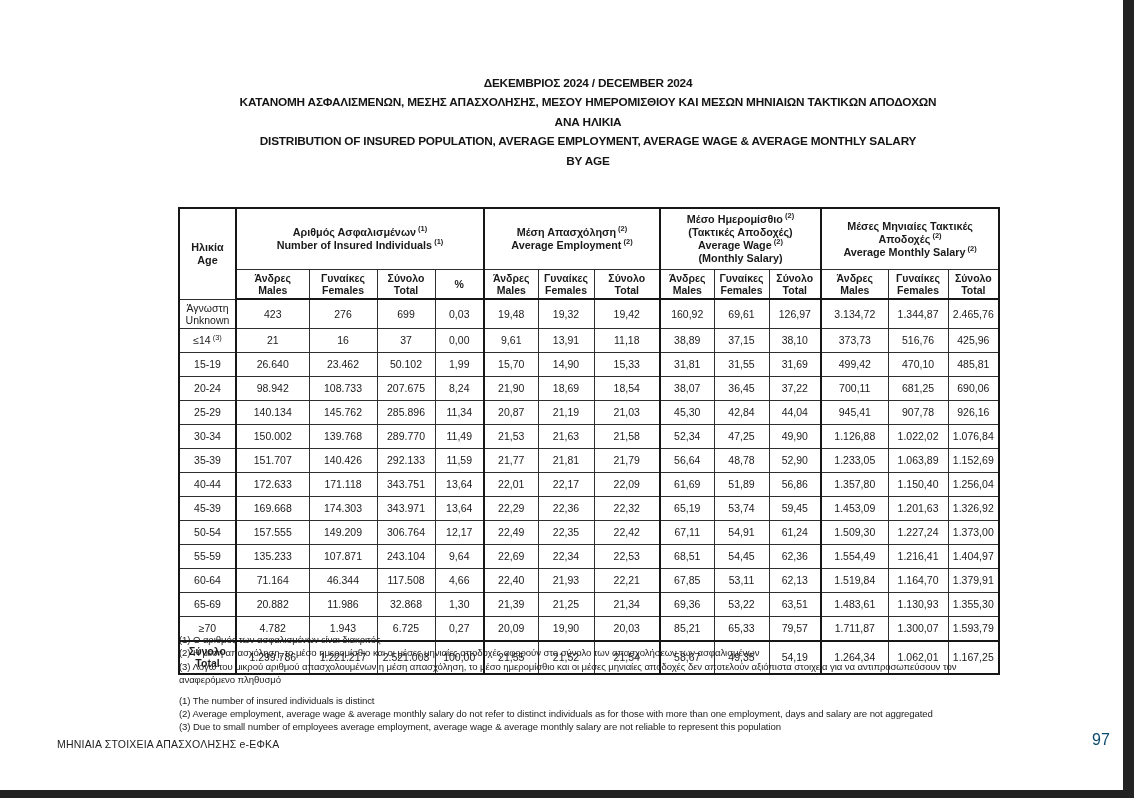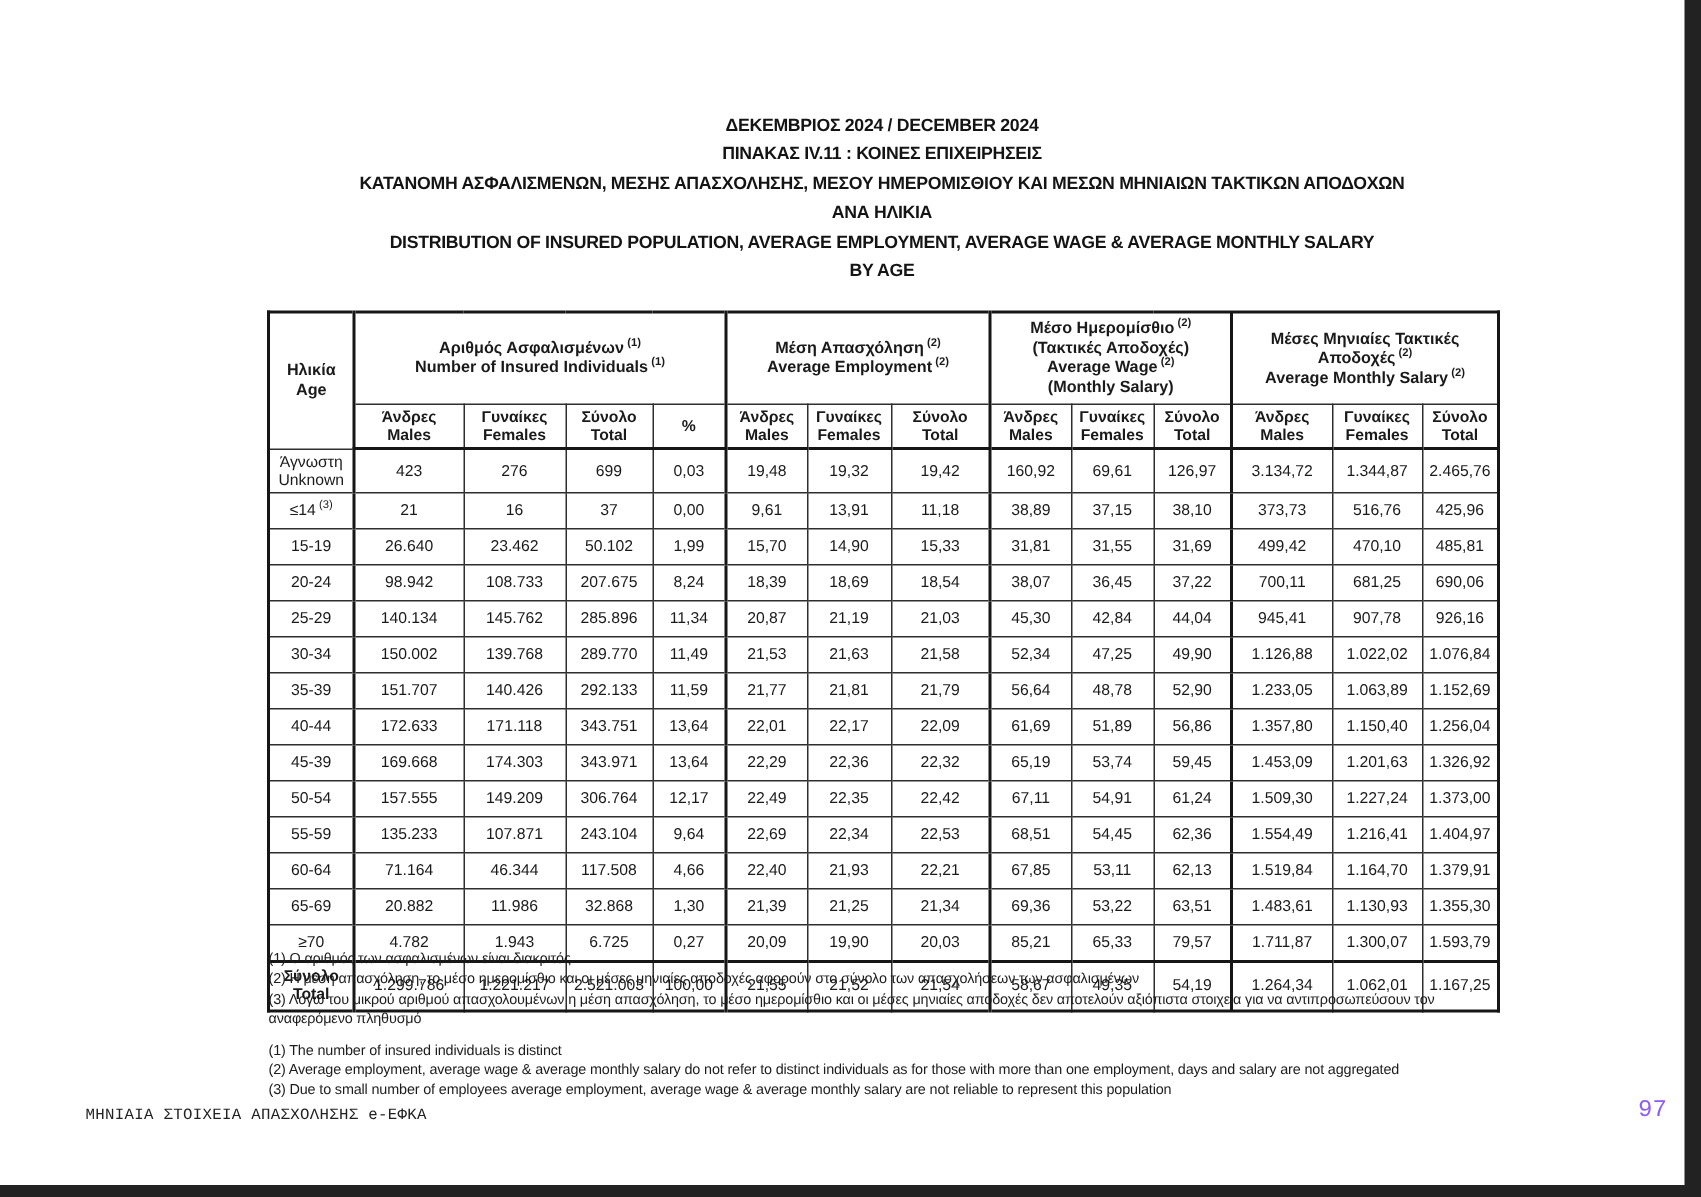--- a/index.html
+++ b/index.html
@@ -31,34 +31,33 @@
   tr.total td { border-top:2px solid #161616; font-weight:normal; height:27px; }
   sup.fn { font-size:7.5px; line-height:0; vertical-align:super; letter-spacing:0; }
 
   
   .footnotes { position:absolute; top:633px; left:179px; width:826px;
                font-size:9.6px; line-height:13.4px; letter-spacing:-0.1px; color:#1c1c1c; }
   .footnotes .en-block { margin-top:7px; }
 
   
   .footer-left { position:absolute; left:57px; top:738px;
-                 font-family:Liberation Mono, monospace;
+                 font-family:Liberation Sans, sans-serif;
                  font-size:10.5px; letter-spacing:0.2px; color:#222; }
   .page-number { position:absolute; left:1092px; top:731px;
-                 font-family:Liberation Mono, monospace;
-                 font-size:16px; color:#8b5cf6; }
+                 font-family:Liberation Sans, sans-serif;
+                 font-size:16px; color:#0c4a6e; }
 </style>
 </head>
 <body>
 
 <div class="page">
 
   <div class="titles">
     <div>ΔΕΚΕΜΒΡΙΟΣ 2024 / DECEMBER 2024</div>
-    <div>ΠΙΝΑΚΑΣ IV.11 : ΚΟΙΝΕΣ ΕΠΙΧΕΙΡΗΣΕΙΣ</div>
     <div>ΚΑΤΑΝΟΜΗ ΑΣΦΑΛΙΣΜΕΝΩΝ, ΜΕΣΗΣ ΑΠΑΣΧΟΛΗΣΗΣ, ΜΕΣΟΥ ΗΜΕΡΟΜΙΣΘΙΟΥ ΚΑΙ ΜΕΣΩΝ ΜΗΝΙΑΙΩΝ ΤΑΚΤΙΚΩΝ ΑΠΟΔΟΧΩΝ</div>
     <div>ΑΝΑ ΗΛΙΚΙΑ</div>
     <div>DISTRIBUTION OF INSURED POPULATION, AVERAGE  EMPLOYMENT,  AVERAGE WAGE &amp; AVERAGE MONTHLY SALARY</div>
     <div>BY AGE</div>
   </div>
 
   <table class="stats">
     <colgroup id="cols">
         <col style="width: 57px;">
         <col style="width: 73px;">
@@ -212,21 +211,21 @@
           <td>485,81</td>
         </tr>
         <tr>
           <td class="label">
             <div>20-24</div>
           </td>
           <td class="gstart">98.942</td>
           <td>108.733</td>
           <td>207.675</td>
           <td>8,24</td>
-          <td class="gstart">18,39</td>
+          <td class="gstart">21,90</td>
           <td>18,69</td>
           <td>18,54</td>
           <td class="gstart">38,07</td>
           <td>36,45</td>
           <td>37,22</td>
           <td class="gstart">700,11</td>
           <td>681,25</td>
           <td>690,06</td>
         </tr>
         <tr>

